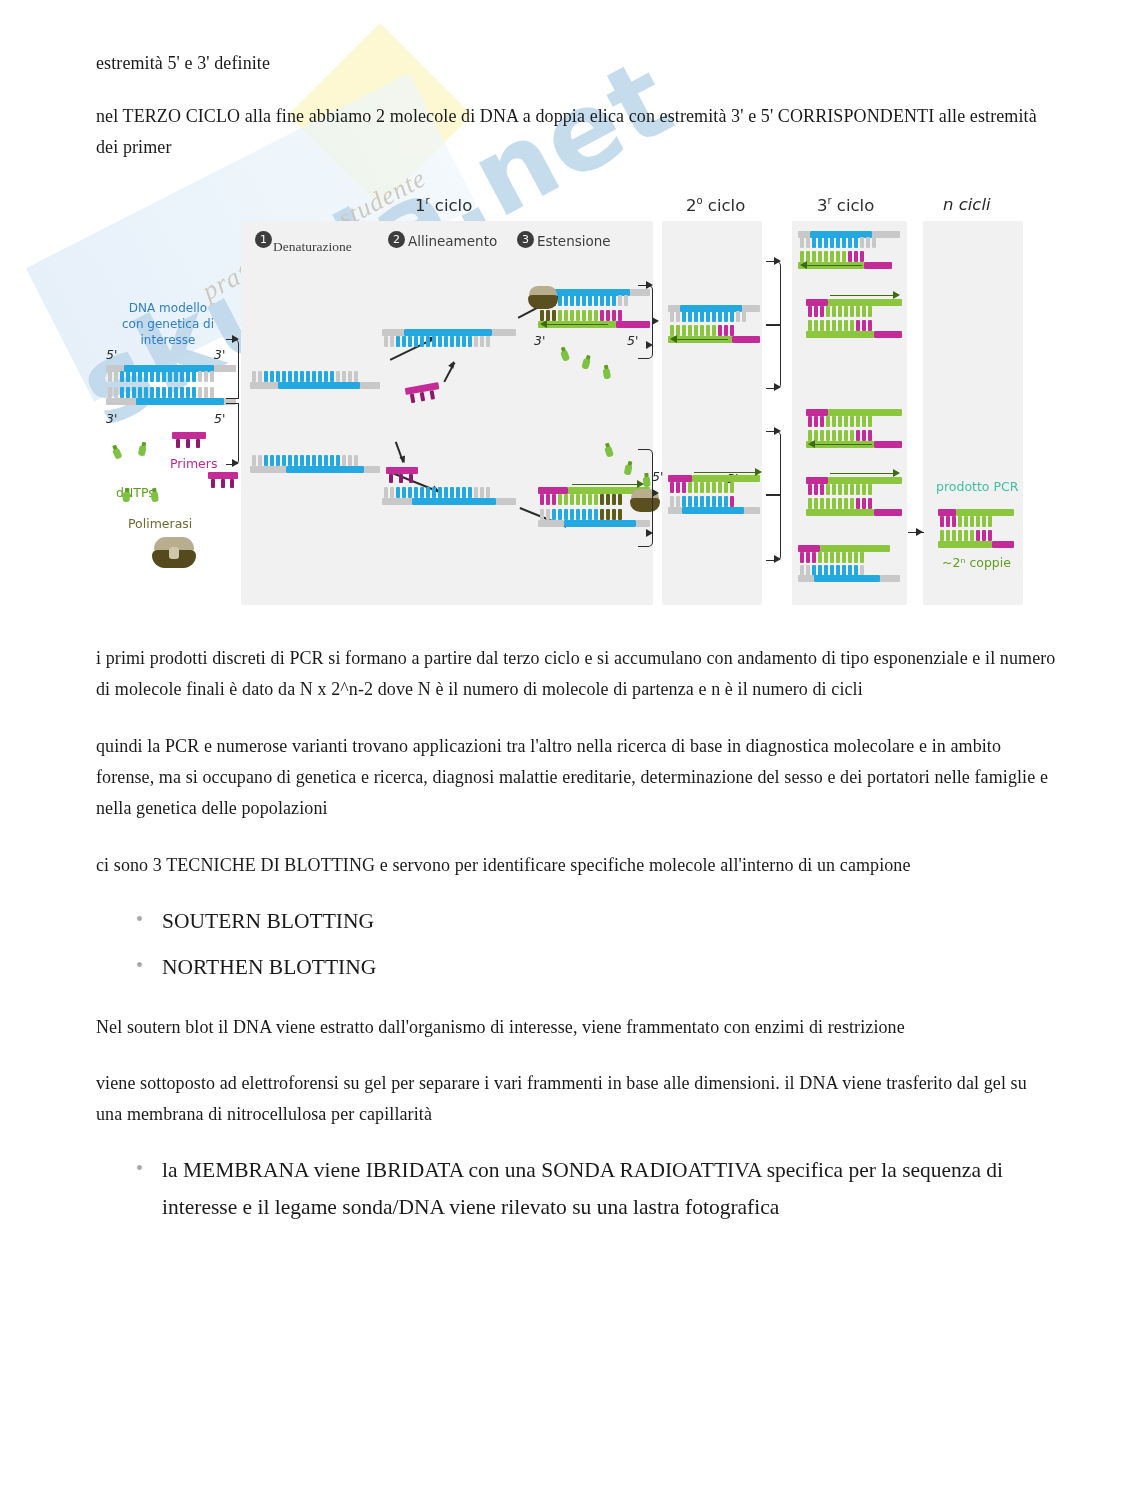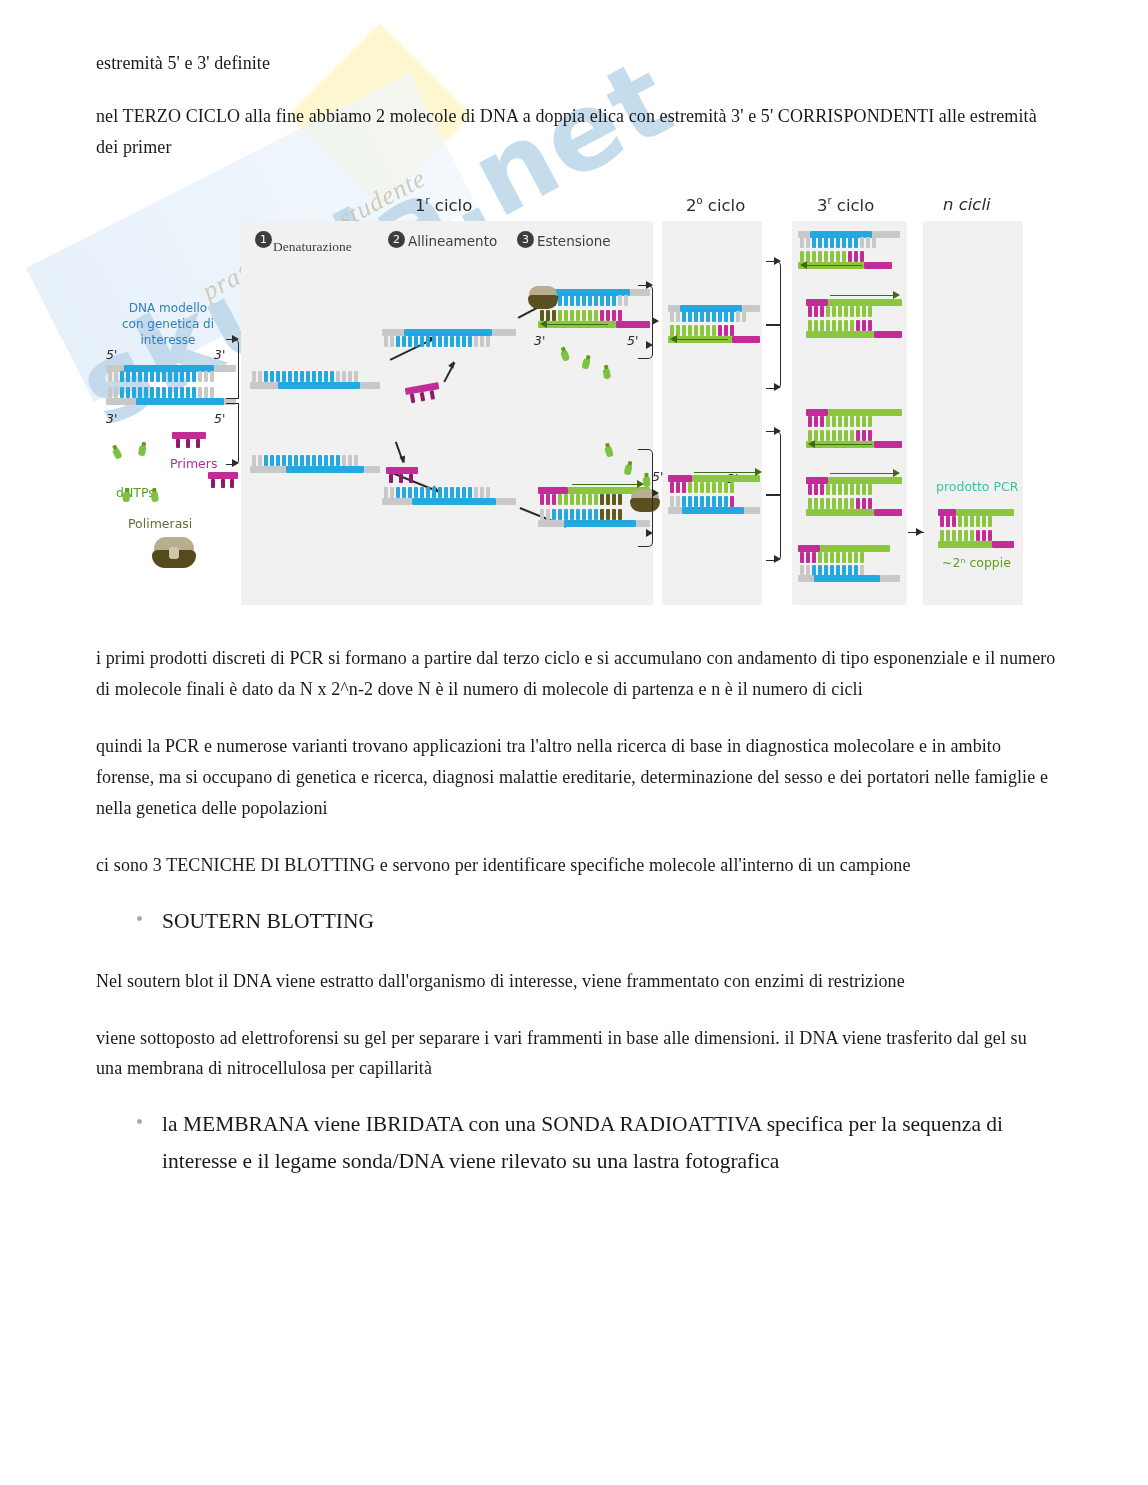--- a/index.html
+++ b/index.html
@@ -915,20 +915,21 @@
   </div>
 
   <p class="para">i primi prodotti discreti di PCR si formano a partire dal terzo ciclo e si accumulano con andamento di tipo esponenziale e il numero di molecole finali è dato da N x 2^n-2 dove N è il numero di molecole di partenza e n è il numero di cicli</p>
 
   <p class="para">quindi la PCR e numerose varianti trovano applicazioni tra l'altro nella ricerca di base in diagnostica molecolare e in ambito forense, ma si occupano di genetica e ricerca, diagnosi malattie ereditarie, determinazione del sesso e dei portatori nelle famiglie e nella genetica delle popolazioni</p>
 
   <p class="para tight">ci sono 3 TECNICHE DI BLOTTING e servono per identificare specifiche molecole all'interno di un campione</p>
 
   <ul class="bullets">
     <li>SOUTERN BLOTTING</li>
+    <li>NORTHEN BLOTTING</li>
   </ul>
 
   <p class="para">Nel soutern blot il DNA viene estratto dall'organismo di interesse, viene frammentato con enzimi di restrizione</p>
 
   <p class="para tight">viene sottoposto ad elettroforensi su gel per separare i vari frammenti in base alle dimensioni. il DNA viene trasferito dal gel su una membrana di nitrocellulosa per capillarità</p>
 
   <ul class="bullets">
     <li class="wide">la MEMBRANA viene IBRIDATA con una SONDA RADIOATTIVA specifica per la sequenza di interesse e il legame sonda/DNA viene rilevato su una lastra fotografica</li>
   </ul>
 

